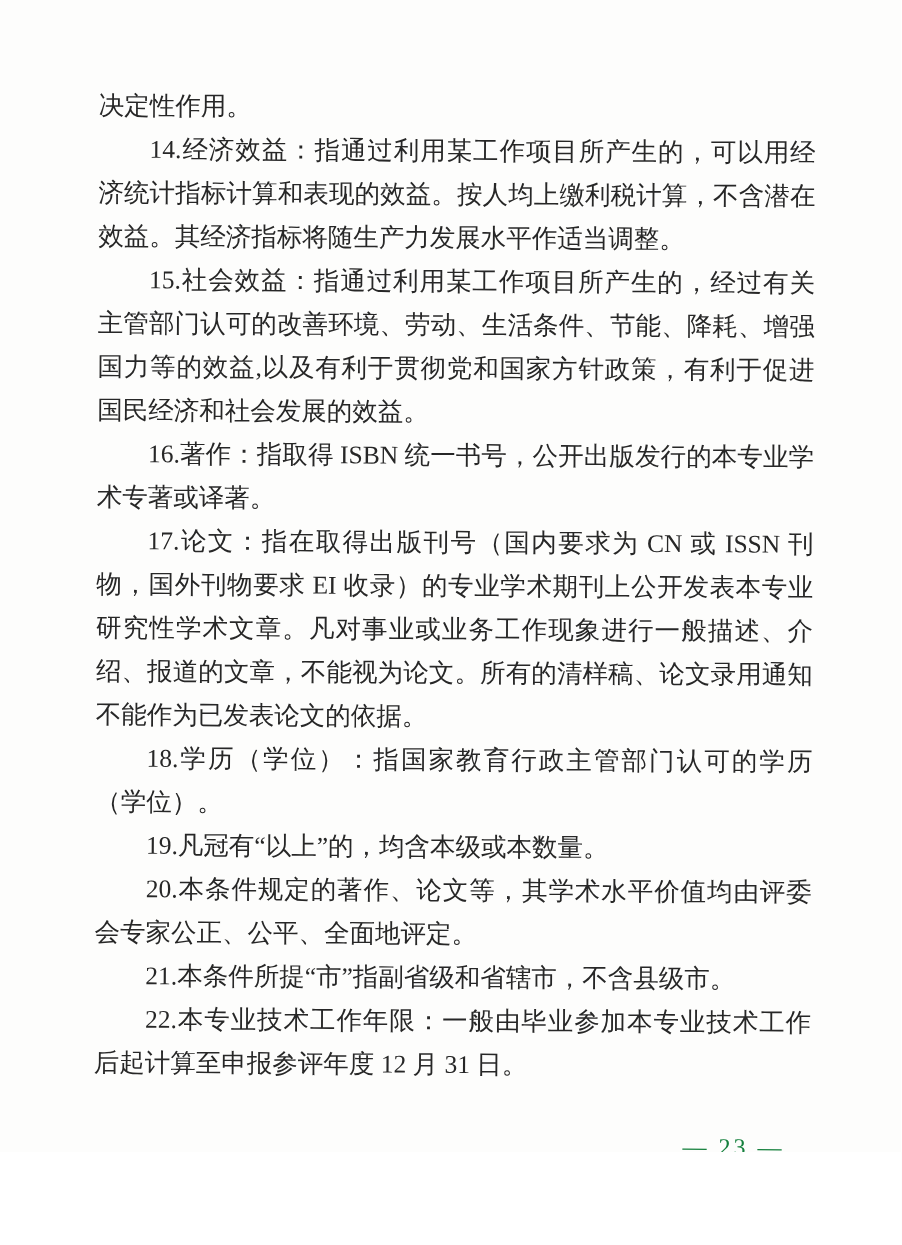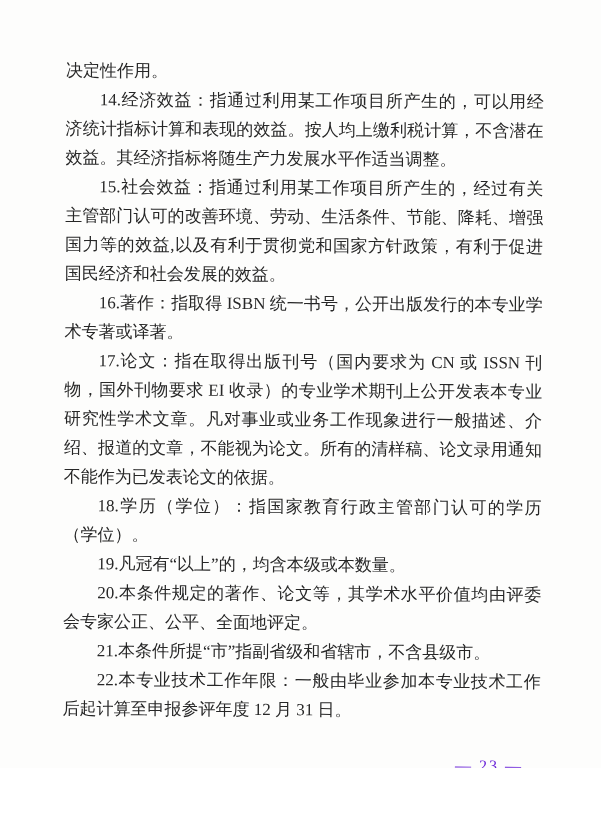--- a/index.html
+++ b/index.html
@@ -35,21 +35,21 @@
   }
   .text-body p.continuation {
     text-indent: 0;
   }
   .page-footer {
     position: absolute;
     left: 455px;
     top: 757px;
     font-size: 16px;
     letter-spacing: 2px;
-    color: #6d28d9;
+    color: #15803d;
     transform: rotate(0.3deg);
     white-space: nowrap;
   }
 </style>
 </head>
 <body>
 
 <div class="page">
   <div class="text-body">
     <p class="continuation">决定性作用。</p>

